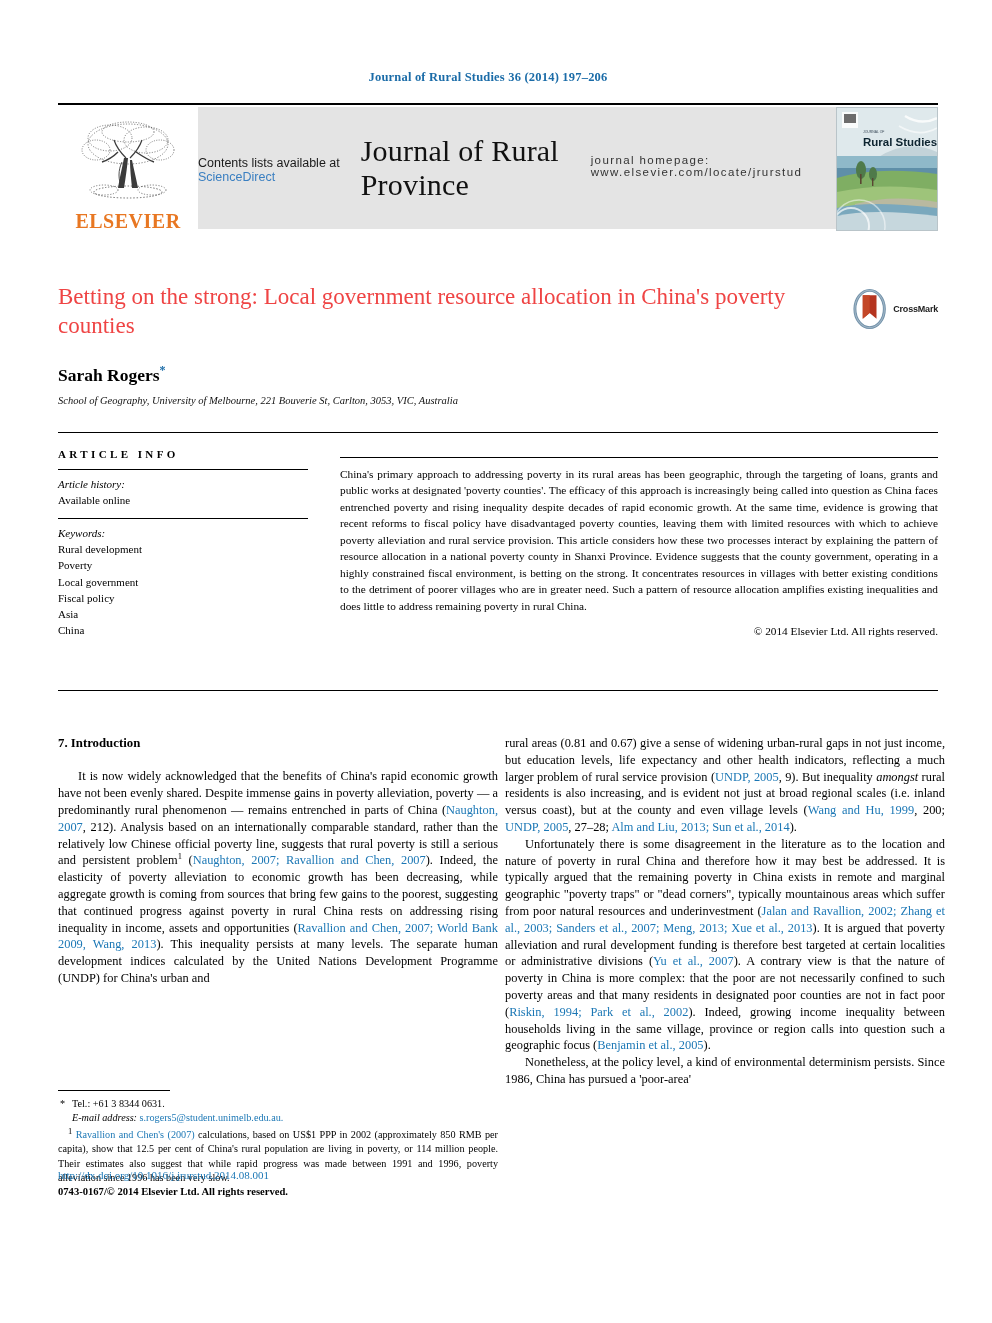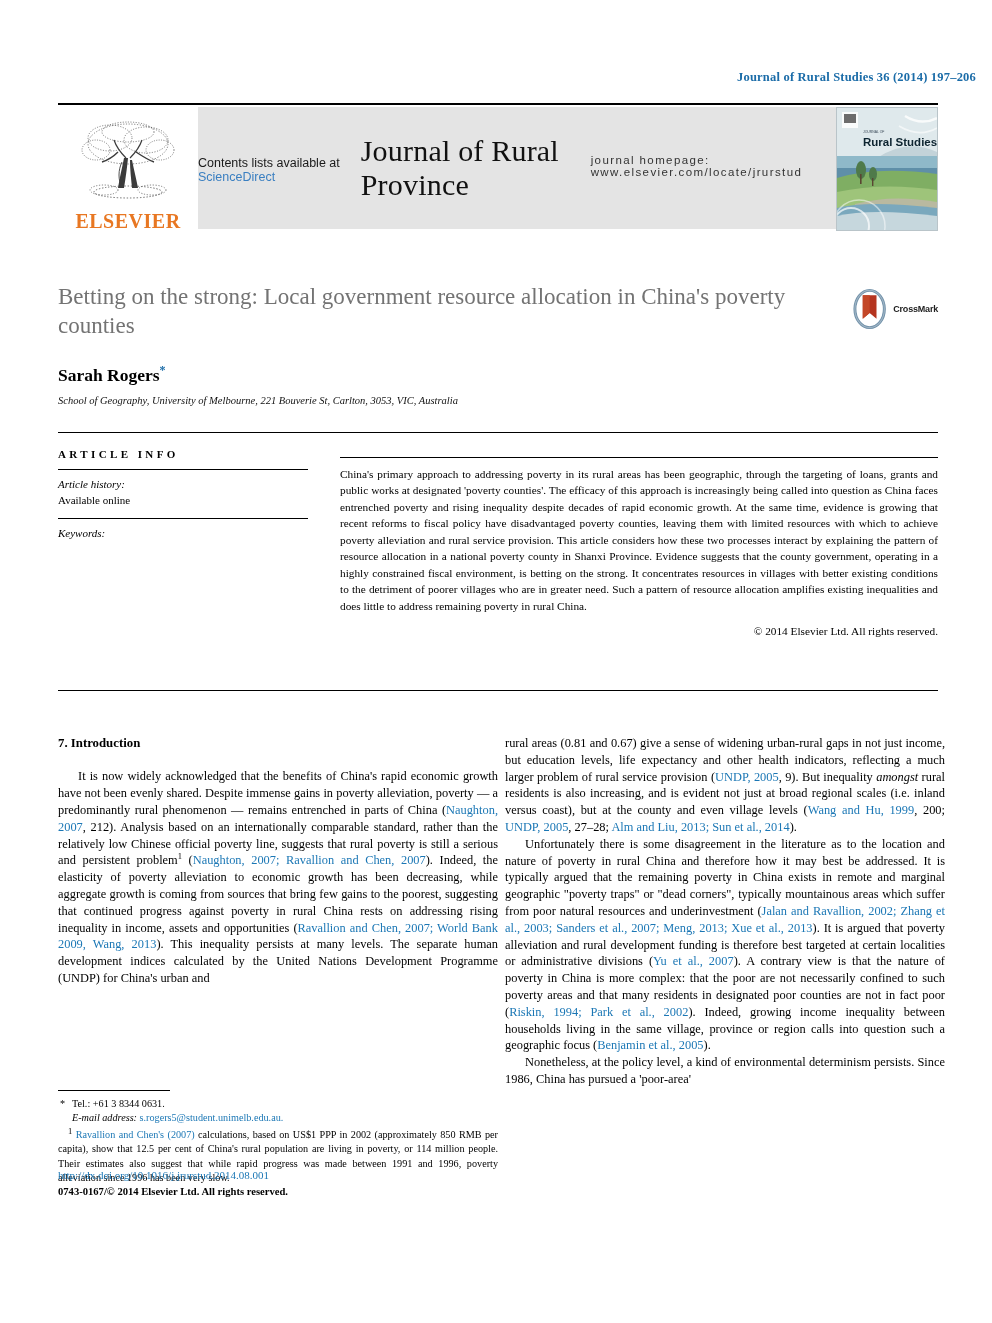--- a/index.html
+++ b/index.html
@@ -9,21 +9,21 @@
     font-family:"Liberation Serif", serif;
     color:#000;
     position:relative;
     overflow:hidden;
   }
   .page{position:relative;width:992px;height:1323px;}
 
   
   .running-head{
     position:absolute;left:0;right:16px;top:70px;
-    text-align:right;
+    text-align:center;
     font-family:"Liberation Serif",serif;
     font-size:12.5px;font-weight:bold;
     color:#1b6ca8;
     letter-spacing:.2px;
   }
 
   
   .banner-wrap{
     position:absolute;left:58px;top:103px;width:880px;height:126px;
     border-top:2px solid #000;
@@ -64,21 +64,21 @@
     flex:0 0 100px;width:100px;height:122px;
     background:#c4b5fd;position:relative;overflow:hidden;
     border:1px solid #b9c4c9;
   }
 
   
   .title-block{position:absolute;left:58px;top:282px;width:880px;}
   .paper-title{
     font-family:"Liberation Serif",serif;
     font-size:23px;line-height:1.28;font-weight:normal;
-    color:#737373;margin:0;width:790px;
+    color:#ef4444;margin:0;width:790px;
   }
   .crossmark{
     position:absolute;right:0;top:4px;width:88px;height:46px;
     display:flex;align-items:center;gap:4px;
   }
   .crossmark-text{
     font-family:"Liberation Sans",sans-serif;
     font-size:9px;font-weight:bold;color:#222;letter-spacing:-.2px;
   }
   .author{
@@ -242,20 +242,28 @@
 
   <div class="rule-top"></div>
 
   <div class="info-col">
     <div class="sec-head">ARTICLE INFO</div>
     <div class="hr-thick"></div>
     <div class="info-label">Article history:</div>
     <div class="info-val">Available online</div>
     <div class="hr-thick"></div>
     <div class="info-label">Keywords:</div>
+    <div class="kw-list">
+      <div>Rural development</div>
+      <div>Poverty</div>
+      <div>Local government</div>
+      <div>Fiscal policy</div>
+      <div>Asia</div>
+      <div>China</div>
+    </div>
   </div>
 
   <div class="abs-col">
     <div class="hr-thick"></div>
     <div class="abstract-body">China's primary approach to addressing poverty in its rural areas has been geographic, through the targeting of loans, grants and public works at designated 'poverty counties'. The efficacy of this approach is increasingly being called into question as China faces entrenched poverty and rising inequality despite decades of rapid economic growth. At the same time, evidence is growing that recent reforms to fiscal policy have disadvantaged poverty counties, leaving them with limited resources with which to achieve poverty alleviation and rural service provision. This article considers how these two processes interact by explaining the pattern of resource allocation in a national poverty county in Shanxi Province. Evidence suggests that the county government, operating in a highly constrained fiscal environment, is betting on the strong. It concentrates resources in villages with better existing conditions to the detriment of poorer villages who are in greater need. Such a pattern of resource allocation amplifies existing inequalities and does little to address remaining poverty in rural China.</div>
     <div class="copyright">© 2014 Elsevier Ltd. All rights reserved.</div>
   </div>
 
   <div class="rule-bottom"></div>
 

